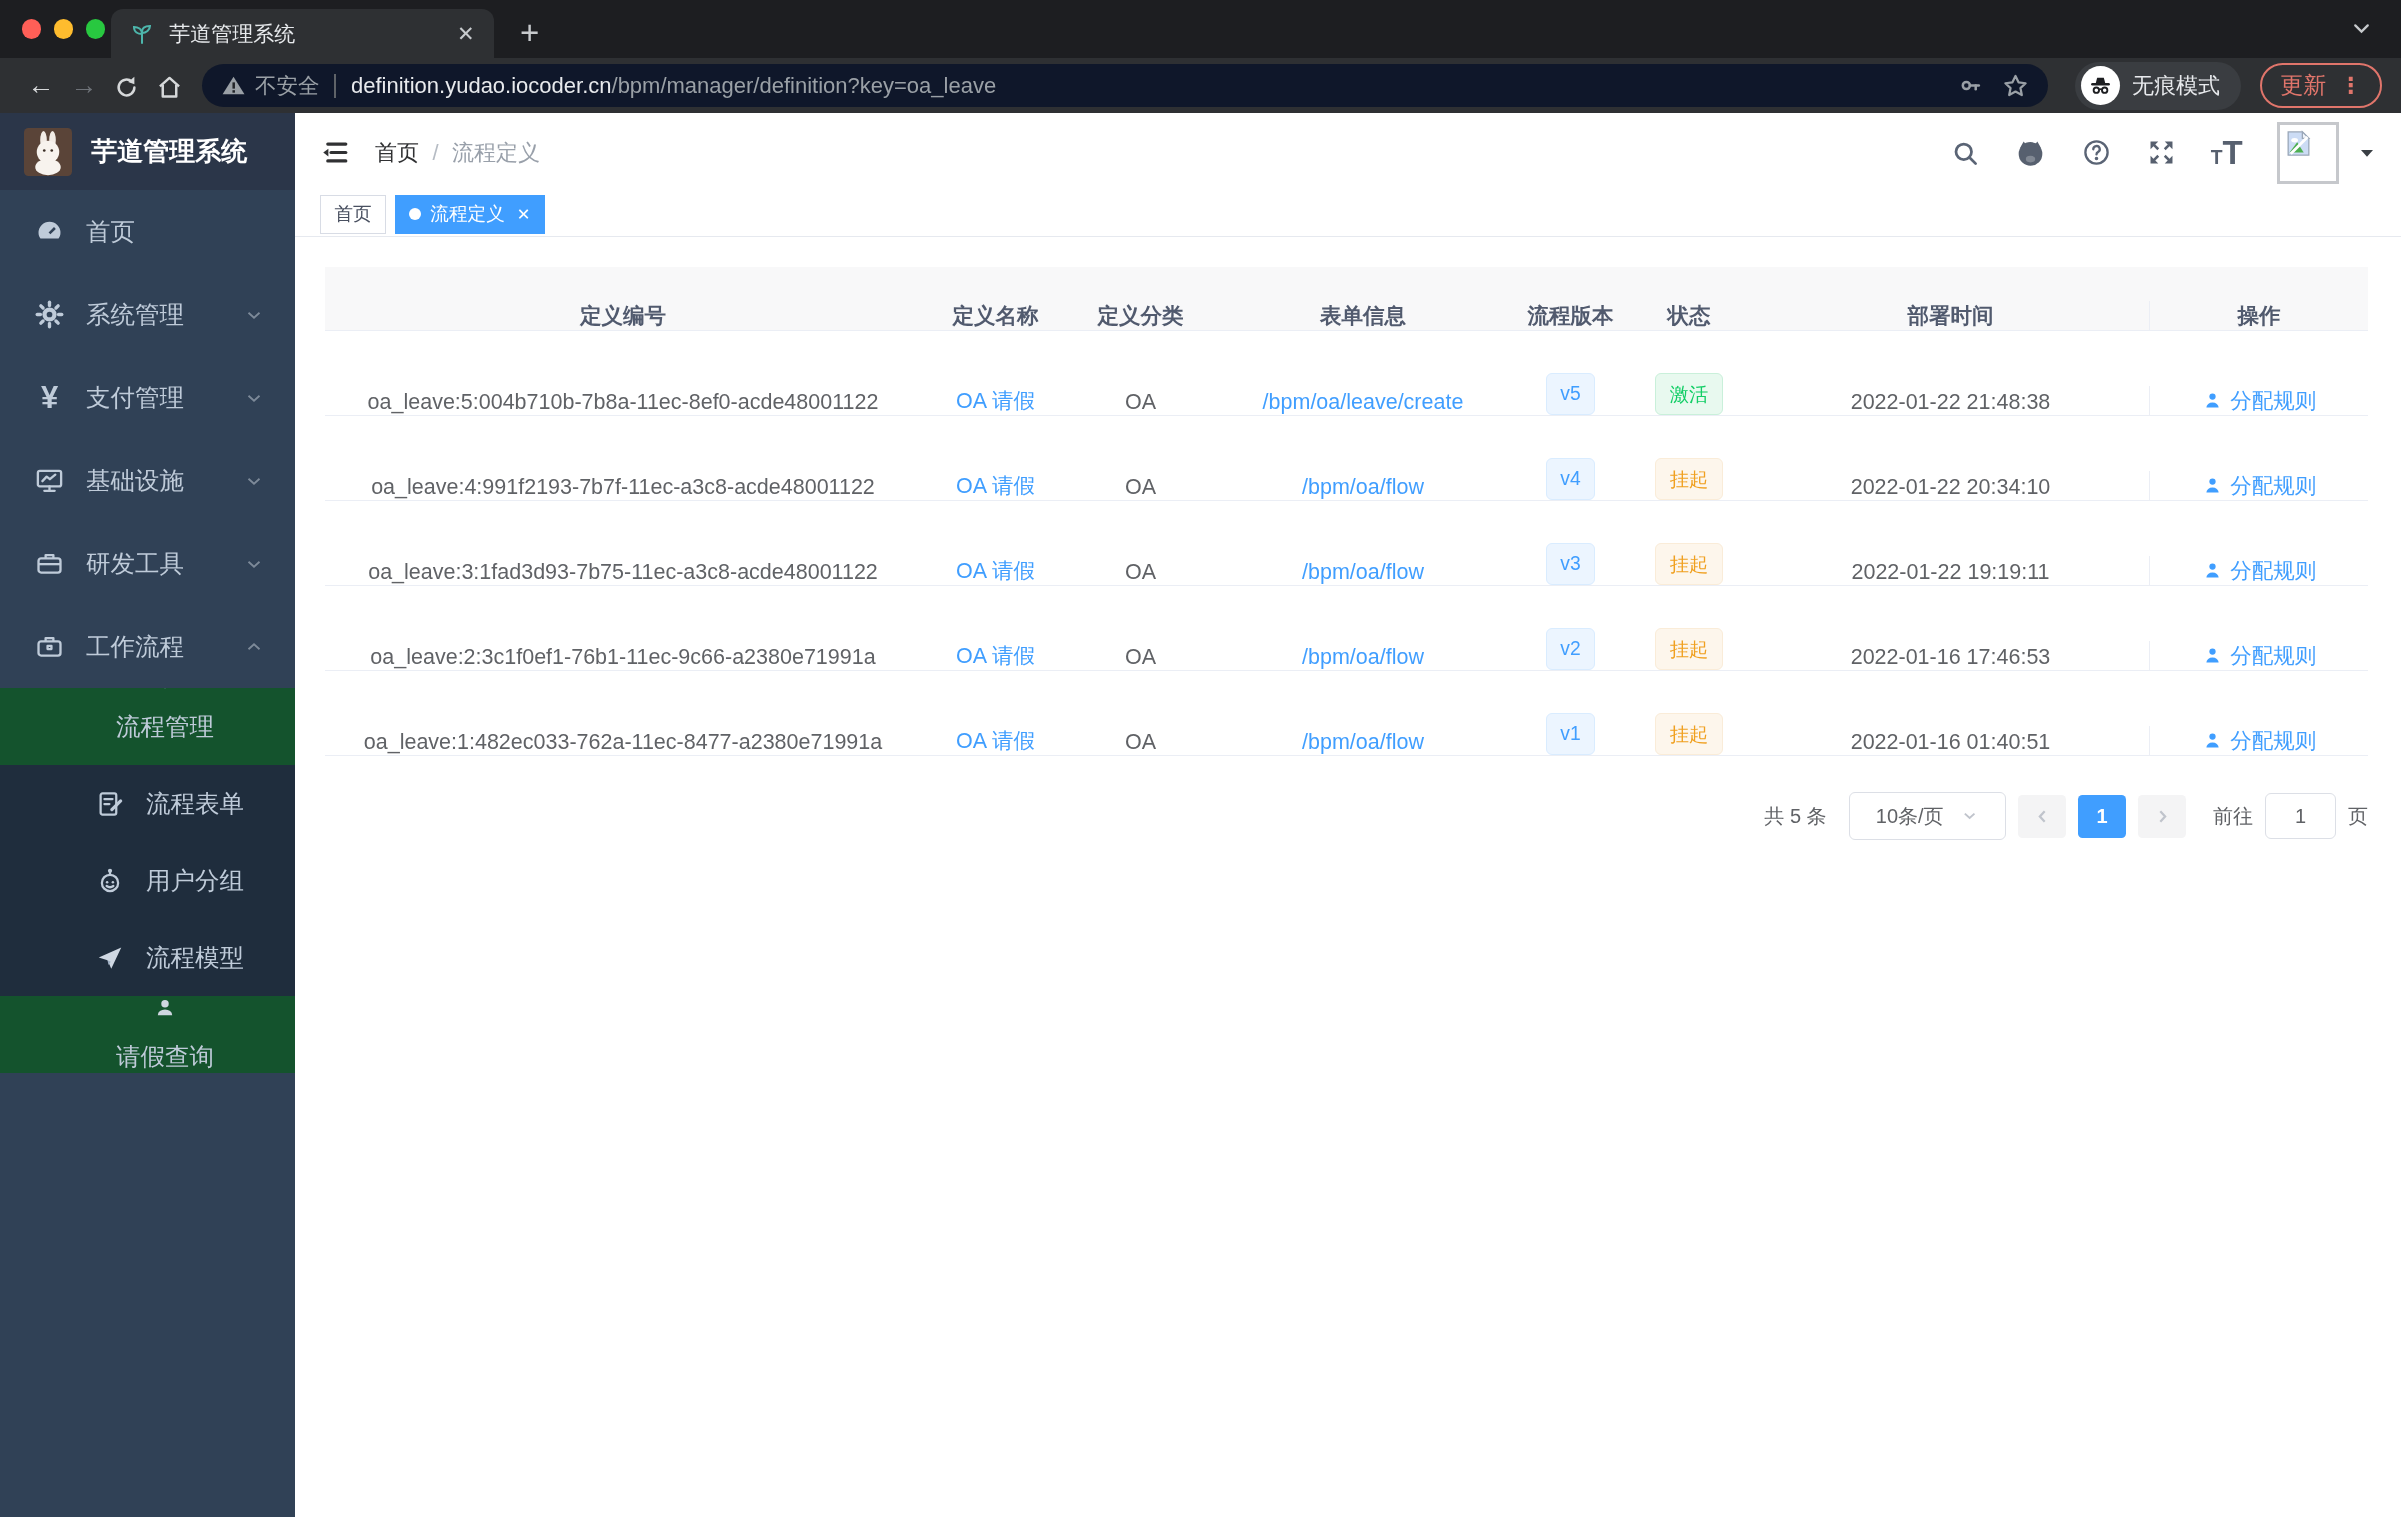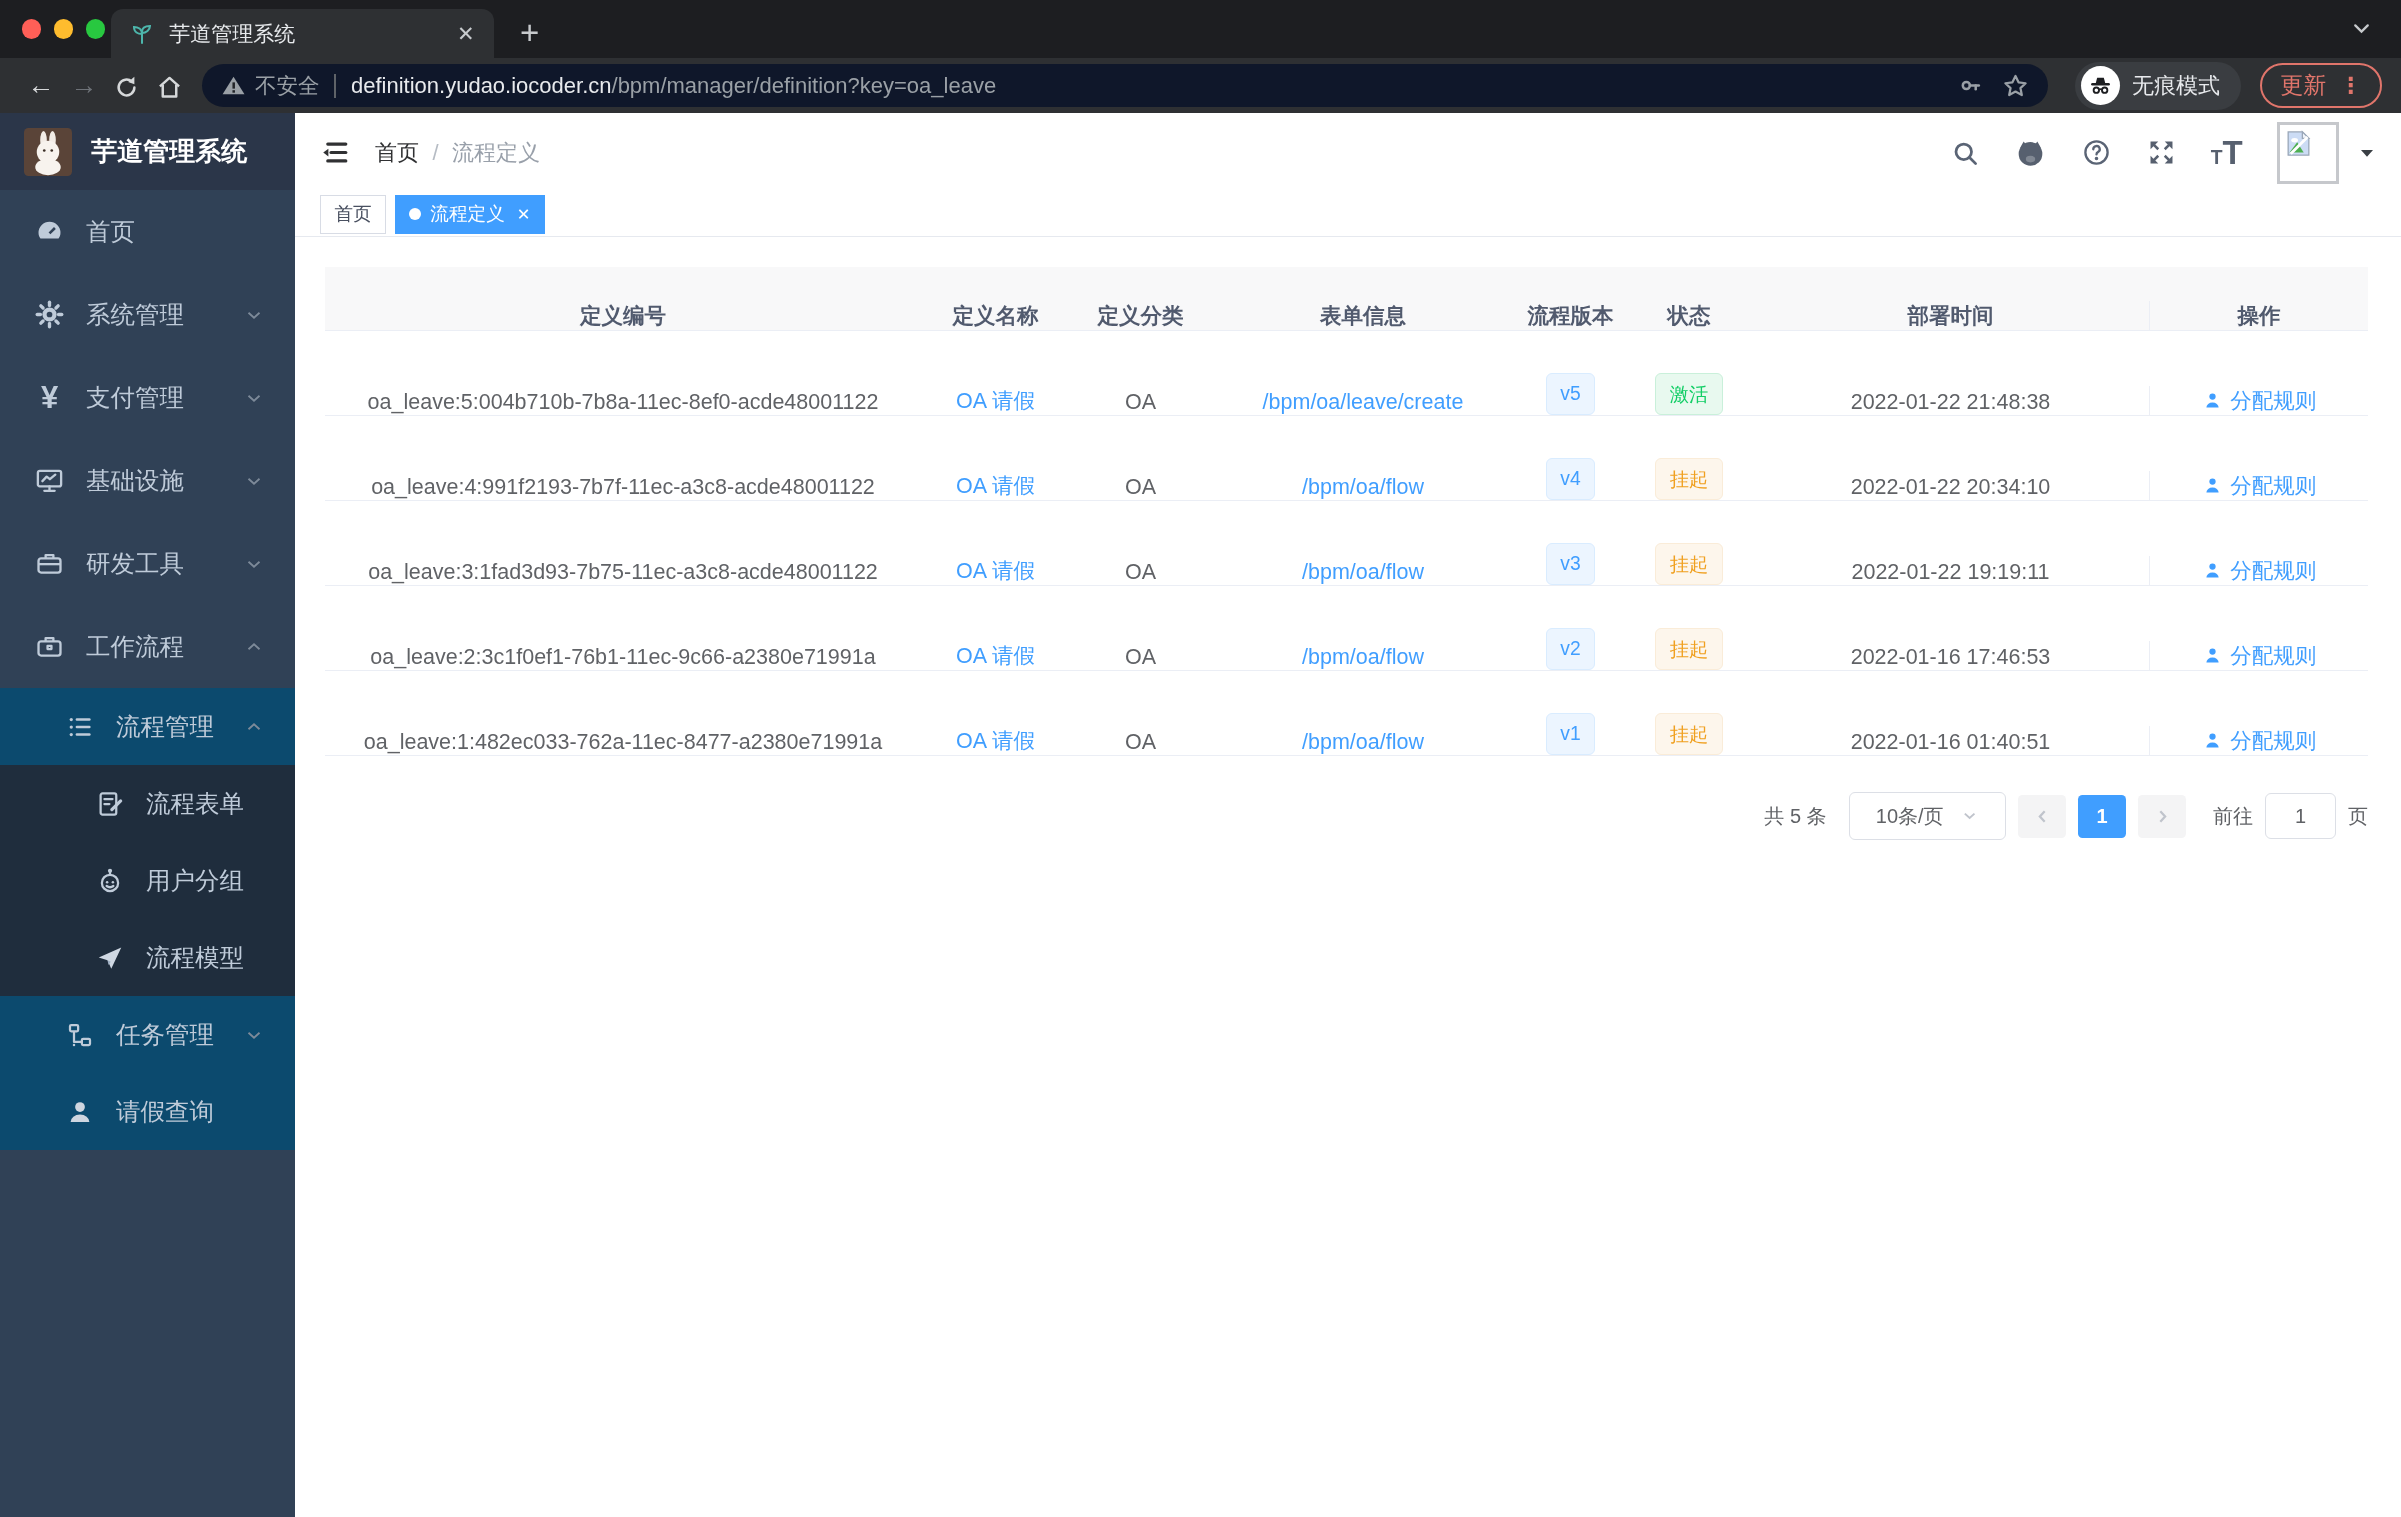--- a/index.html
+++ b/index.html
@@ -36,21 +36,21 @@
     border-radius:24px; height:45px; padding:0 18px; margin-left:19.3px; font-size:23px; flex-shrink:0; }
   .vdots { letter-spacing:0; font-size:22px; font-weight:bold; }
 
   
   .app { display:flex; height:1405px; }
   .sidebar { width:295px; flex-shrink:0; background:#304156; color:#bfcbd9; }
   .logo-row { height:77px; background:#2b3649; display:flex; align-items:center; gap:19.3px; padding-left:24px; }
   .logo-title { color:#fff; font-size:26px; font-weight:bold; }
   .menu-item { height:83px; display:flex; align-items:center; gap:21px; padding:0 30px 0 34px; font-size:24.5px; cursor:pointer; }
   .menu-item .label { flex:1; white-space:nowrap; }
-  .menu-l2 { background:#0c4a6e; padding-left:65px; height:77px; }
+  .menu-l2 { background:#14532d; padding-left:65px; height:77px;flex-direction:column; }
   .menu-l3 { background:#1f2d3d; padding-left:95px; height:77px; }
 
   .main { flex:1; position:relative; background:#fff; }
   .navbar { height:79px; display:flex; align-items:center; padding:0 25px; }
   .hamburger { margin-right:24px; }
   .breadcrumb { display:flex; align-items:center; gap:13.4px; font-size:22px; }
   .crumb-home { color:#303133; }
   .crumb-sep { color:#b6bcc4; }
   .crumb-current { color:#99a0aa; }
   .nav-right { margin-left:auto; display:flex; align-items:center; gap:34px; }
@@ -302,32 +302,20 @@
     </div>
 
     <div class="menu-item menu-l3">
       <svg width="30" height="30" viewBox="0 0 24 24">
         <polygon points="21,3.5 3,11.5 10,13.8 13,20.5 21,3.5" fill="#cfd8e3"></polygon>
         <polygon points="10,13.8 10.8,17.5 12.6,15 10,13.8" fill="#9fb0c4"></polygon>
       </svg>
       <span class="label">流程模型</span>
     </div>
 
-    <div class="menu-item menu-l2">
-      <svg width="30" height="30" viewBox="0 0 24 24" fill="none" stroke="#bfcbd9" stroke-width="1.8" stroke-linejoin="round">
-        <rect x="4" y="4" width="6.5" height="5" rx="1"></rect>
-          <rect x="13.5" y="15" width="6.5" height="5" rx="1"></rect>
-        <path d="M7.2 9 V17.5 H13.5"></path>
-          <circle cx="7.2" cy="20" r="1" fill="#bfcbd9" stroke="none"></circle>
-      </svg>
-      <span class="label">任务管理</span>
-      <svg width="22" height="22" viewBox="0 0 24 24" fill="none" stroke="#7d8a99" stroke-width="2">
-          <polyline points="6,9.5 12,15 18,9.5"></polyline>
-        </svg>
-    </div>
 
     <div class="menu-item menu-l2">
       <svg width="30" height="30" viewBox="0 0 24 24" fill="#cfd6e0">
         <circle cx="12" cy="8" r="3.9"></circle>
           <path d="M4.5 20 a7.5 6 0 0 1 15 0 z"></path>
       </svg>
       <span class="label">请假查询</span>
     </div>
   </aside>
 

